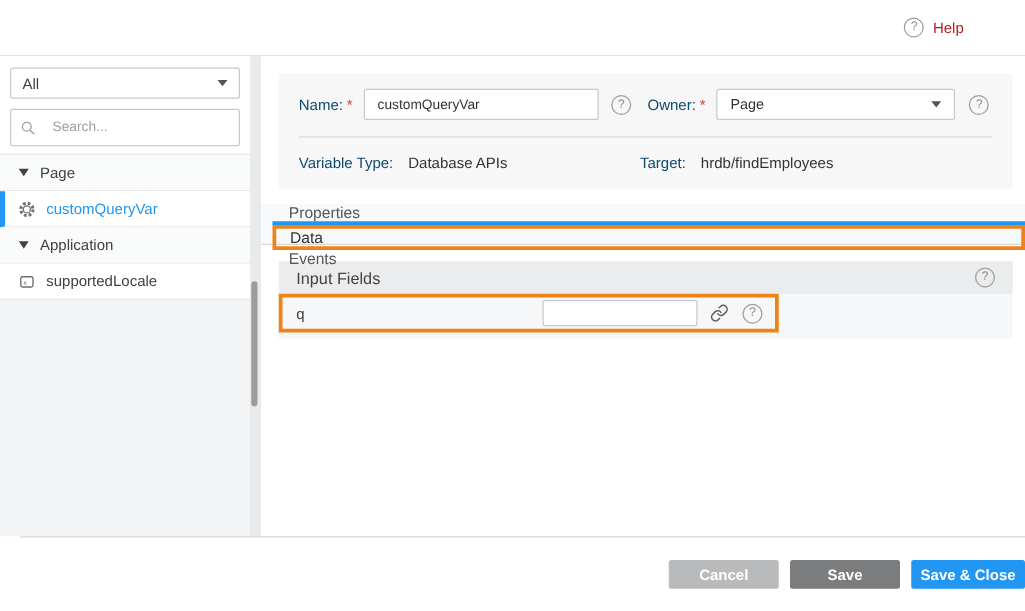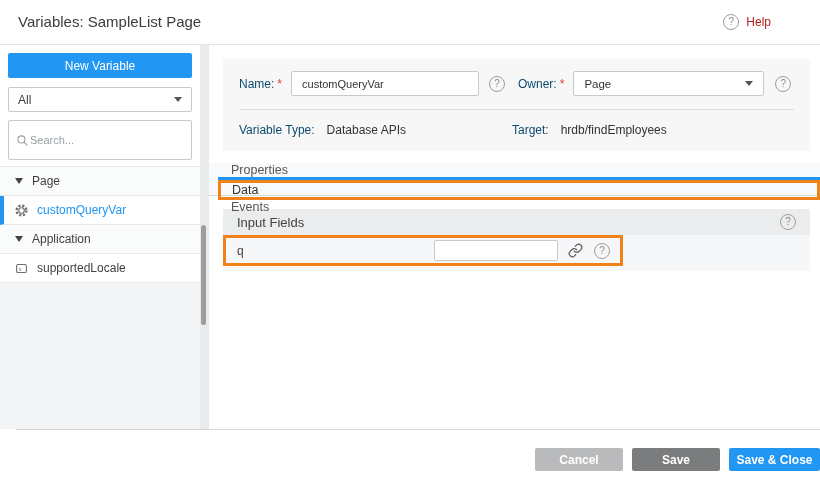--- a/index.html
+++ b/index.html
@@ -18,22 +18,22 @@
              font-size:10px; line-height:14px; text-align:center; display:inline-block; flex:0 0 auto; background:transparent; }
 
   
   .sidebar { position:absolute; left:0; top:45px; width:200px; height:384px; background:#fff; display:flex; flex-direction:column; }
   .btn-new { margin:8px 8px 0 8px; height:25px; background:#2196f3; color:#fff; border:none; border-radius:2px;
              font-size:12px; font-family:inherit; cursor:pointer; }
   .filter-select { margin:9px 8px 0 8px; height:25px; border:1px solid #c9c9c9; border-radius:2px; background:#fff;
                    display:flex; align-items:center; padding:0 9px; font-size:12px; color:#3d3d3d; cursor:pointer; }
   .filter-select .spacer { flex:1; }
   .caret-down { width:0; height:0; border-left:4px solid transparent; border-right:4px solid transparent; border-top:5px solid #555; }
-  .searchbox { margin:8px 8px 6px 8px; height:40px; border:1px solid #c9c9c9; border-radius:2px; background:#fff;
-               display:flex; align-items:center; padding:0 7px; gap:1px; }
+  .searchbox { margin:8px 8px 6px 8px; height:30px; border:1px solid #c9c9c9; border-radius:2px; background:#fff;
+               display:flex; align-items:center; padding:0 7px; gap:13px; }
   .searchbox input { border:none; outline:none; flex:1; font-size:11px; font-family:inherit; color:#333; background:transparent; min-width:0; }
   .searchbox input::placeholder { color:#9aa0a4; }
 
   .tree { border-top:1px solid #e9e9e9; }
   .tree-row { height:29px; display:flex; align-items:center; gap:9px; padding-left:15px;
               border-bottom:1px solid #e9e9e9; font-size:12px; color:#3f3f3f; cursor:pointer; background:#fff; }
   .tree-row.group { background:#fafbfb; }
   .tree-row.selected { border-left:4px solid #2196f3; padding-left:11px; color:#2196f3; }
   .expander { width:0; height:0; border-left:4px solid transparent; border-right:4px solid transparent; border-top:6px solid #424242; }
   .tree-icon { width:13px; height:13px; display:inline-flex; }
@@ -89,29 +89,27 @@
   .fbtn.cancel { width:88px; background:#b9babb; }
   .fbtn.save { width:88px; background:#7b7c7d; }
   .fbtn.saveclose { width:91px; background:#2196f3; }
 </style>
 </head>
 <body>
 
 <div class="app">
 
   <div class="header">
-    <div class="title">Variables: SampleList Page</div>
     <div class="help">
       <span class="qcircle">?</span>
       <span class="txt">Help</span>
     </div>
   </div>
 
   <div class="sidebar">
-    <button class="btn-new">New Variable</button>
 
     <div class="filter-select">
       <span>All</span>
       <span class="spacer"></span>
       <span class="caret-down"></span>
     </div>
 
     <div class="searchbox">
       <svg class="tree-icon" width="12" height="12" viewBox="0 0 24 24">
         <circle cx="10" cy="10" r="6.5" fill="none" stroke="#9e9e9e" stroke-width="2"></circle>

